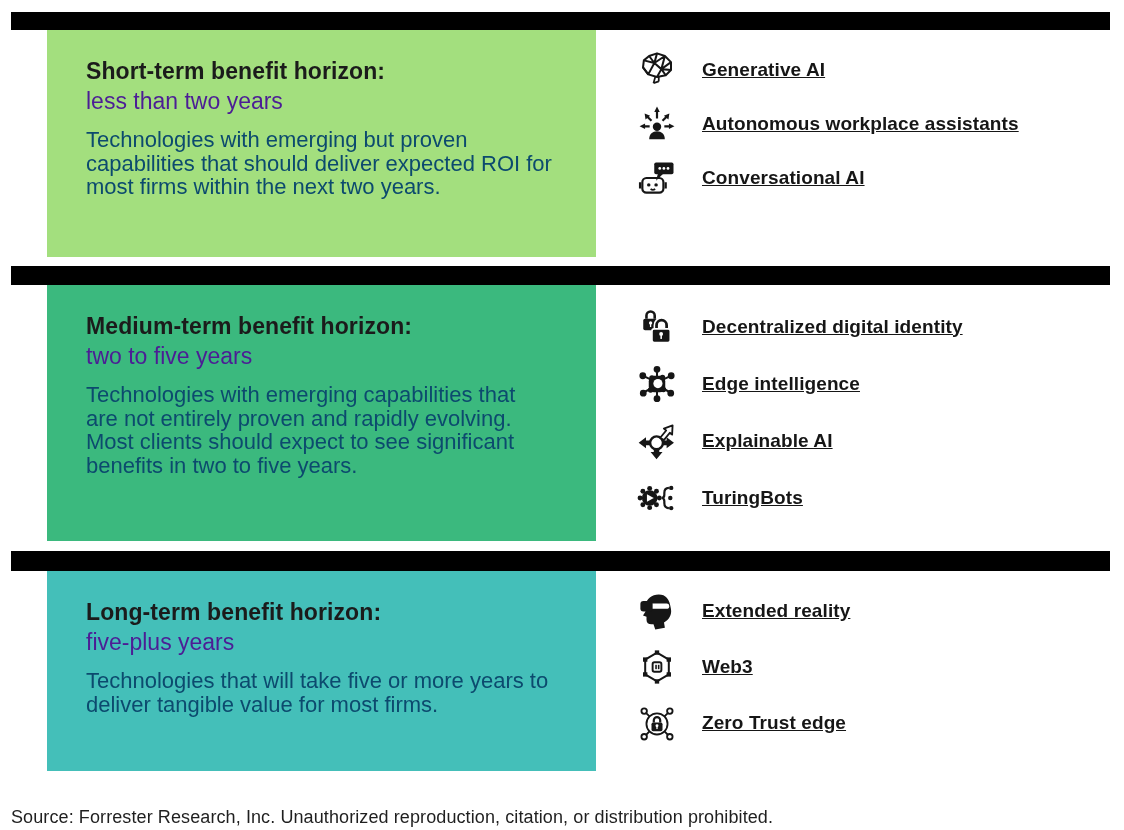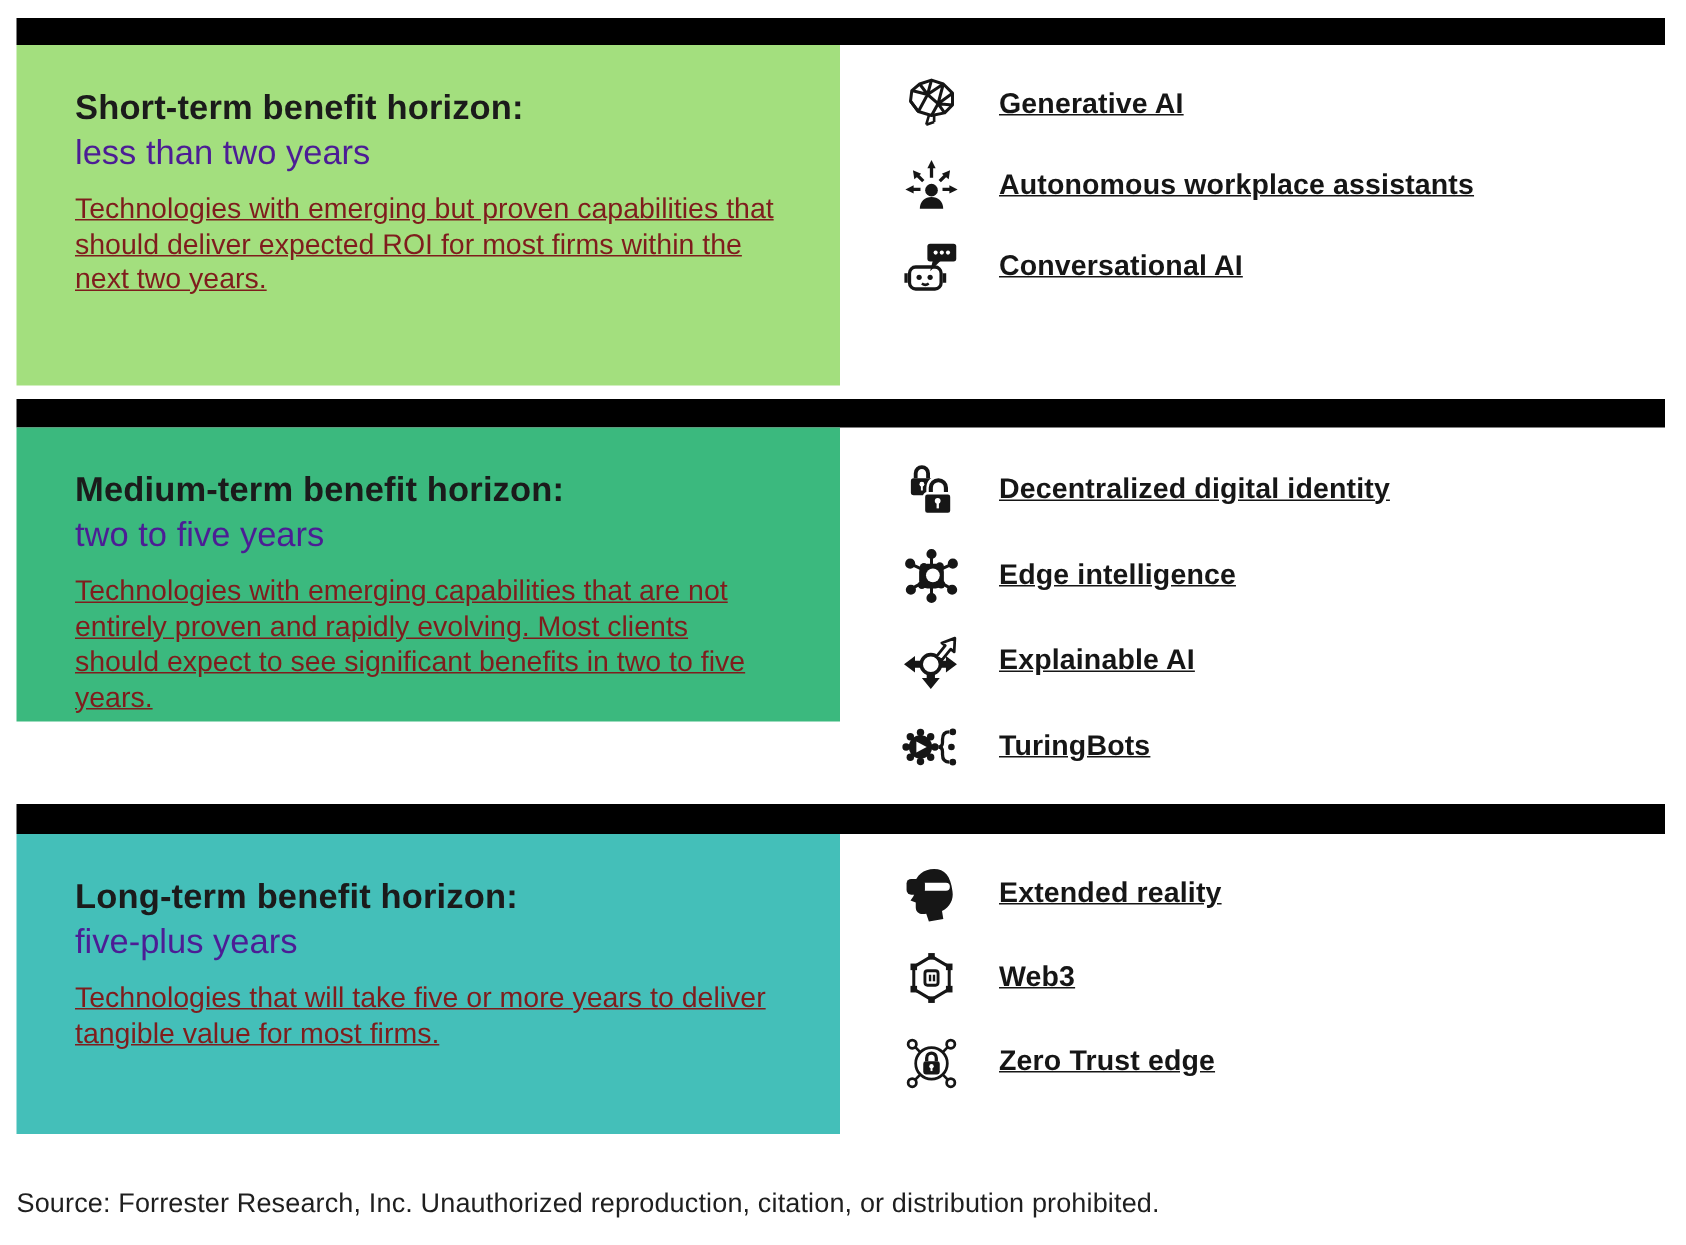--- a/index.html
+++ b/index.html
@@ -14,53 +14,52 @@
   .figure { margin: 12px 14px 0 11px; width: 1099px; }
 
   .section { width: 100%; }
   .bar { width: 100%; background: var(--color-bar, #000); }
   .s1 .bar { height: 18px; }
   .s2 .bar { height: 19px; }
   .s3 .bar { height: 20px; }
   .s2 { margin-top: 9px; }
   .s3 { margin-top: 10px; }
 
-  .section-body { display: flex; align-items: stretch; }
+  .section-body { display: flex; align-items: stretch; margin-left: 36px; }
 
   .left-box {
     width: 549px;
     padding: 26px 44px 0 39px;
     flex: 0 0 549px;
   }
   .s1 .left-box { height: 227px; background: var(--color-short, #a3df7e); }
-  .s2 .left-box { height: 196px; background: var(--color-medium, #3bb97e); }
+  .s2 .left-box { height: 256px; background: var(--color-medium, #3bb97e); }
   .s3 .left-box { height: 200px; background: var(--color-long, #44bfb9); }
 
   .box-title {
     margin: 0;
     font-size: 23px;
     font-weight: 700;
     line-height: 30px;
     color: #1b1b1b;
     letter-spacing: 0.1px;
   }
   .box-subtitle {
     font-size: 23px;
     font-weight: 400;
     line-height: 30px;
     color: #4c1d95;
   }
   .box-desc {
     margin-top: 12px;
-    font-size: 19px;
+    font-size: 22px;
     font-weight: 400;
     line-height: 23.5px;
-    color: #7f1d1d;
+    color: #0c4a6e;
     max-width: 470px;
-    text-decoration: underline;
   }
 
   .right-col { flex: 1; display: flex; flex-direction: column; }
   .s1 .right-col { padding-top: 13px; }
   .s2 .right-col { padding-top: 13px; }
   .s3 .right-col { padding-top: 12px; }
 
   .item { display: flex; align-items: center; }
   .s1 .item { height: 54px; }
   .s2 .item { height: 57px; }

